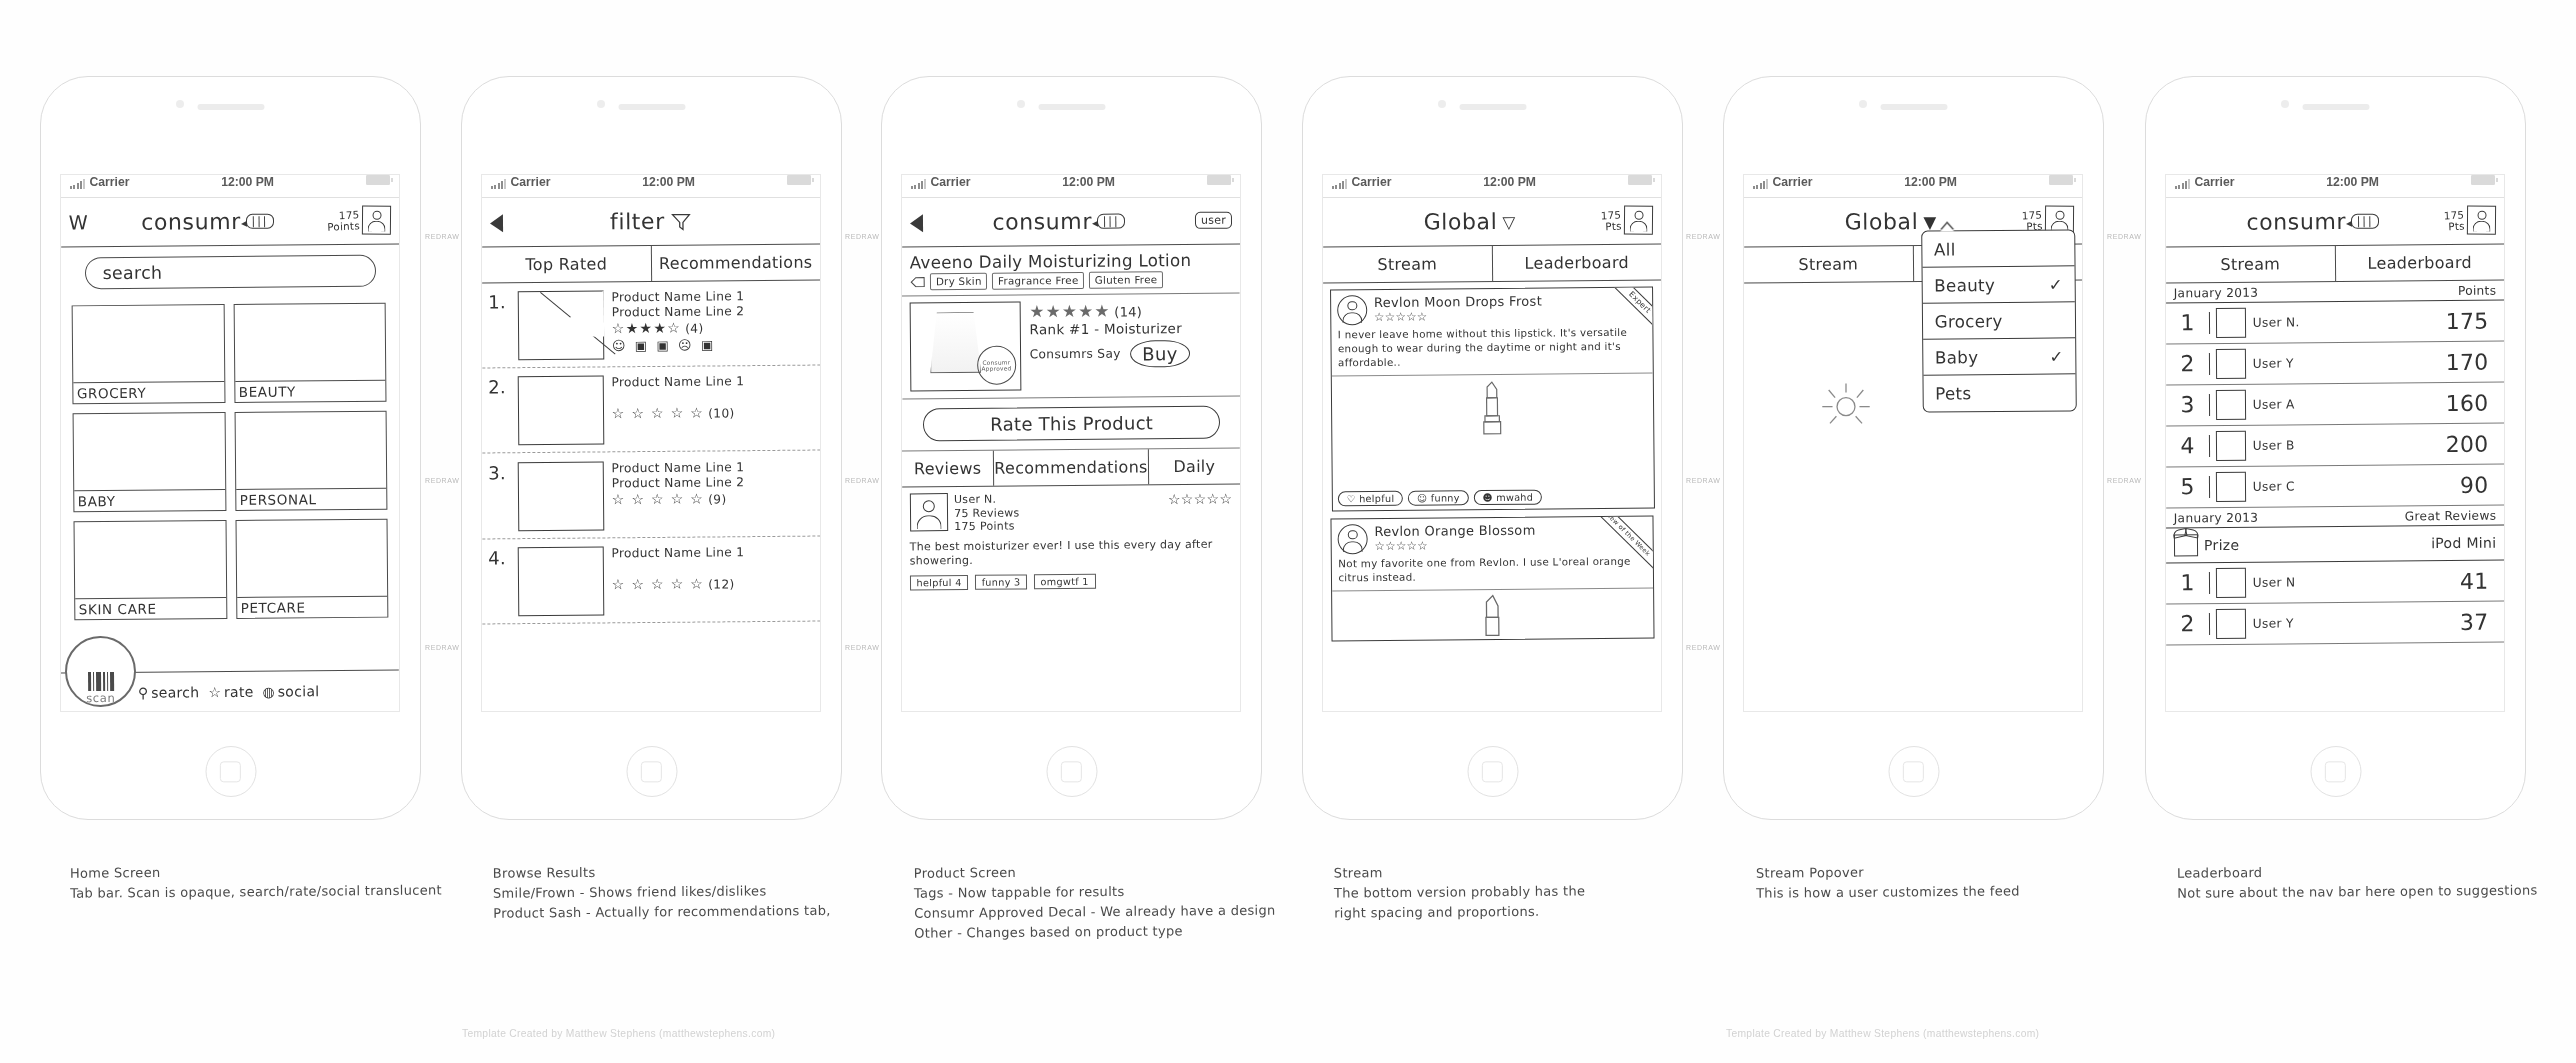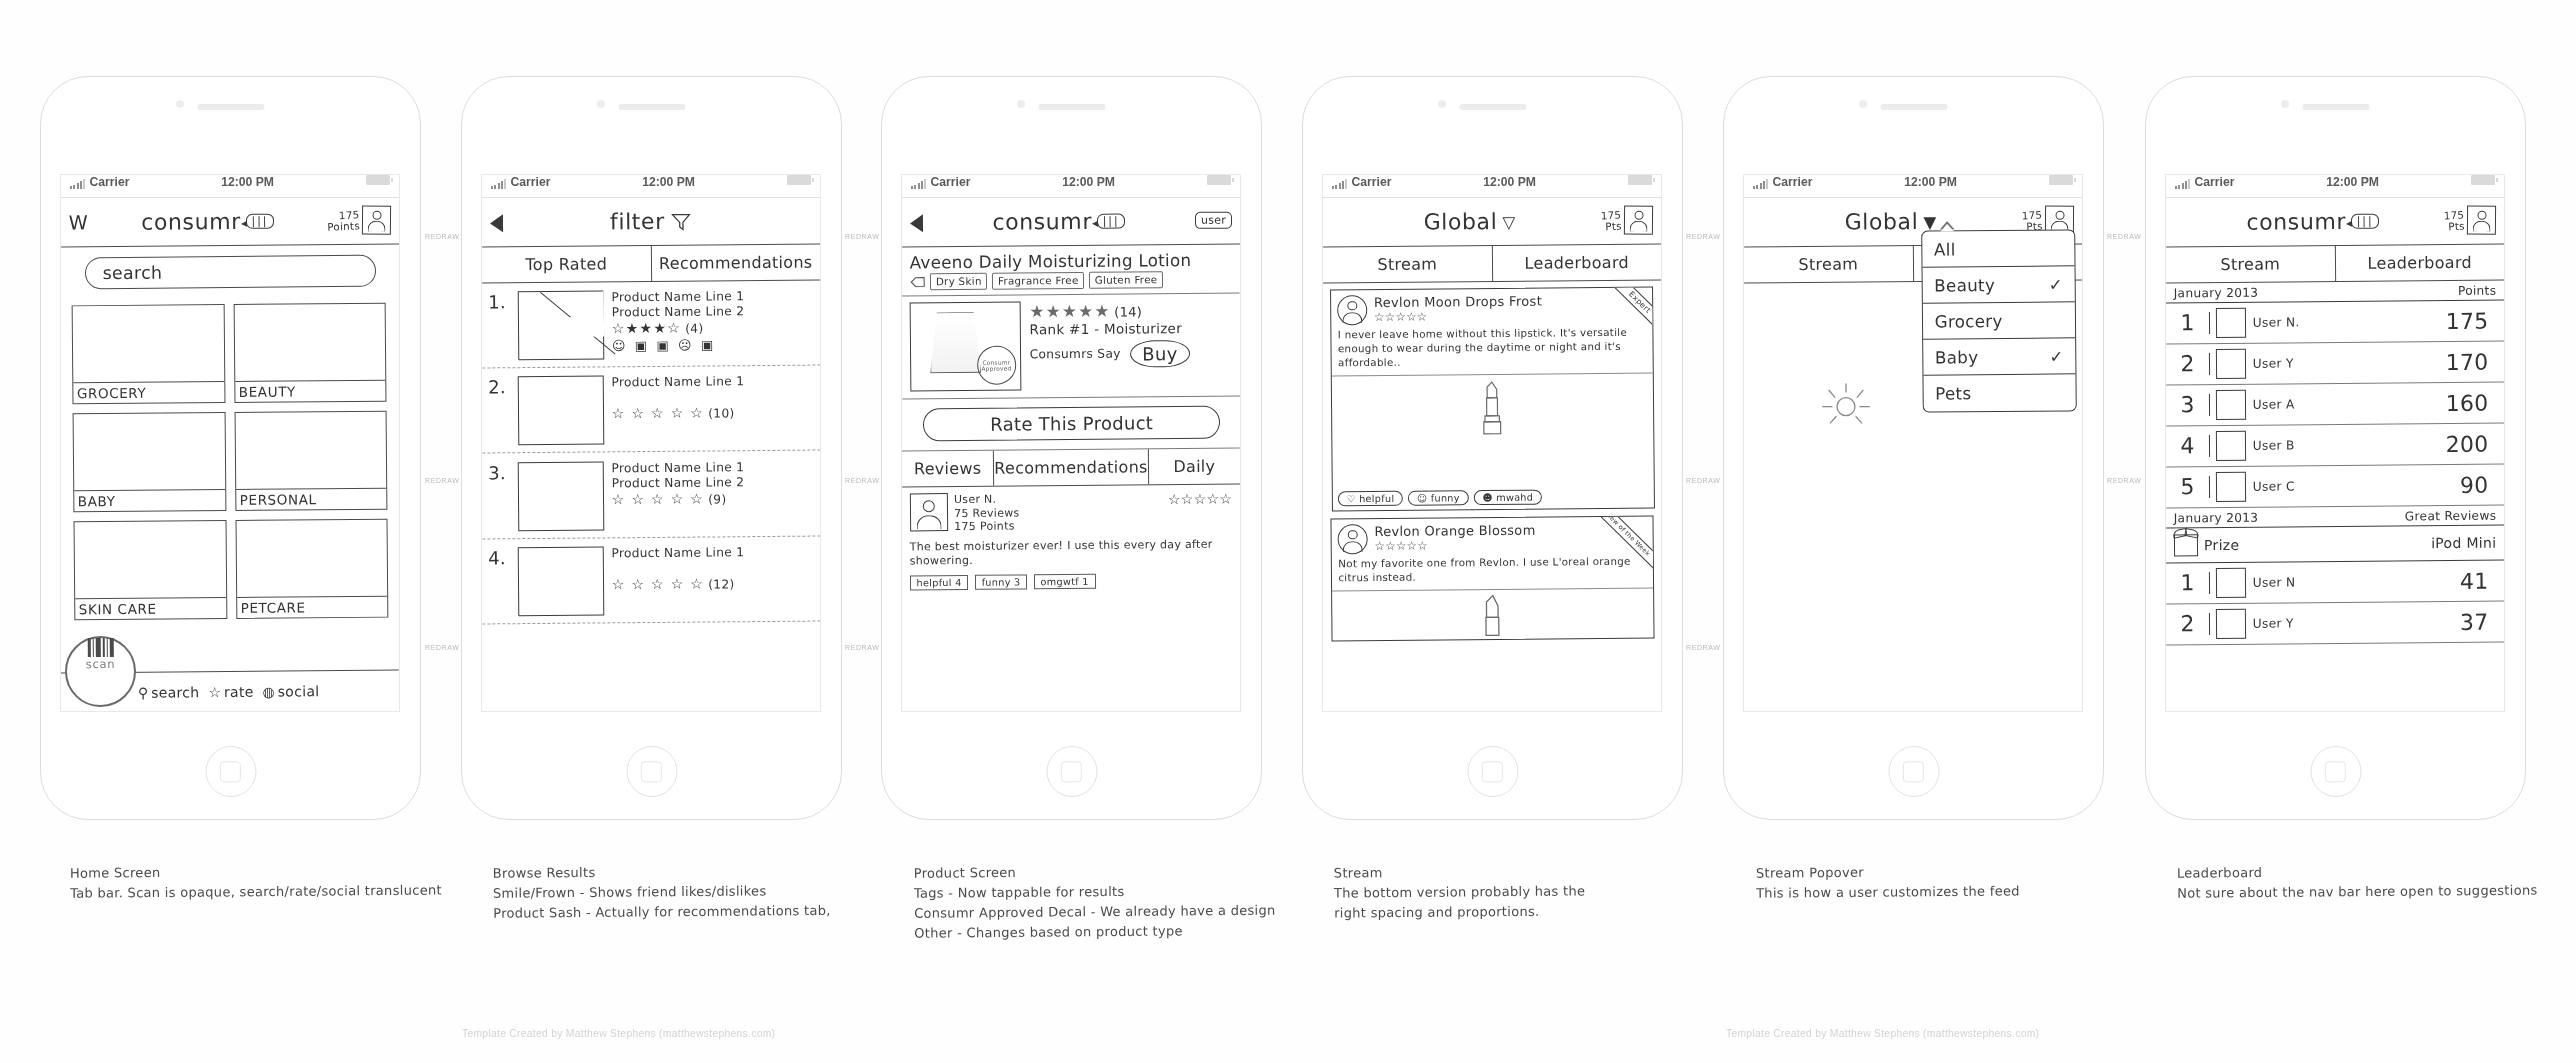--- a/index.html
+++ b/index.html
@@ -96,21 +96,21 @@
   .grid{display:grid;grid-template-columns:1fr 1fr;gap:9px;padding:5.2px 11.6px;}
   .cat{border:1.3px solid #4a4a4a;height:97px;display:flex;flex-direction:column;justify-content:flex-end;}
   .cat span{border-top:1.3px solid #4a4a4a;padding:1.9px 3.9px;font-size:13.5px;letter-spacing:0.6px;}
   .tabbar{
     position:absolute;left:0;right:0;bottom:0;height:40px;border-top:1.3px solid #4a4a4a;
     display:flex;align-items:center;gap:9px;padding-left:77px;font-size:14px;box-sizing:border-box;
   }
   .tabitem{display:flex;align-items:center;gap:2.6px;}
   .scanbtn{
     position:absolute;left:3.9px;bottom:3.9px;width:67px;height:67px;border-radius:50%;
-    border:2.6px solid #6a6a6a;display:flex;flex-direction:column;align-items:center;justify-content:flex-start;
+    border:2.6px solid #6a6a6a;display:flex;flex-direction:column;align-items:center;justify-content:flex-end;
     background:#fff;
   }
   .barcode{display:flex;gap:1.9px;align-items:flex-end;height:19.3px;}
   .barcode i{display:block;background:#4a4a4a;height:19.3px;}
   .scanlbl{font-size:11.6px;color:#7c7c7c;letter-spacing:0.6px;}
 
   .segtabs{display:flex;border-bottom:1.3px solid #4a4a4a;height:35px;}
   .segtabs div{flex:1;display:flex;align-items:center;justify-content:center;font-size:16px;}
   .segtabs div + div{border-left:1.3px solid #4a4a4a;}
 

